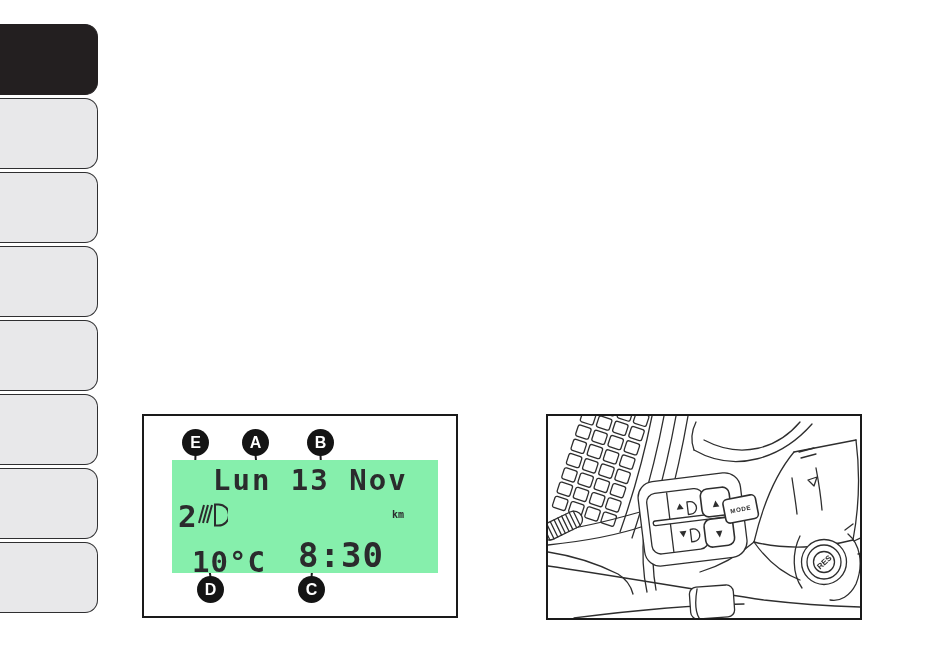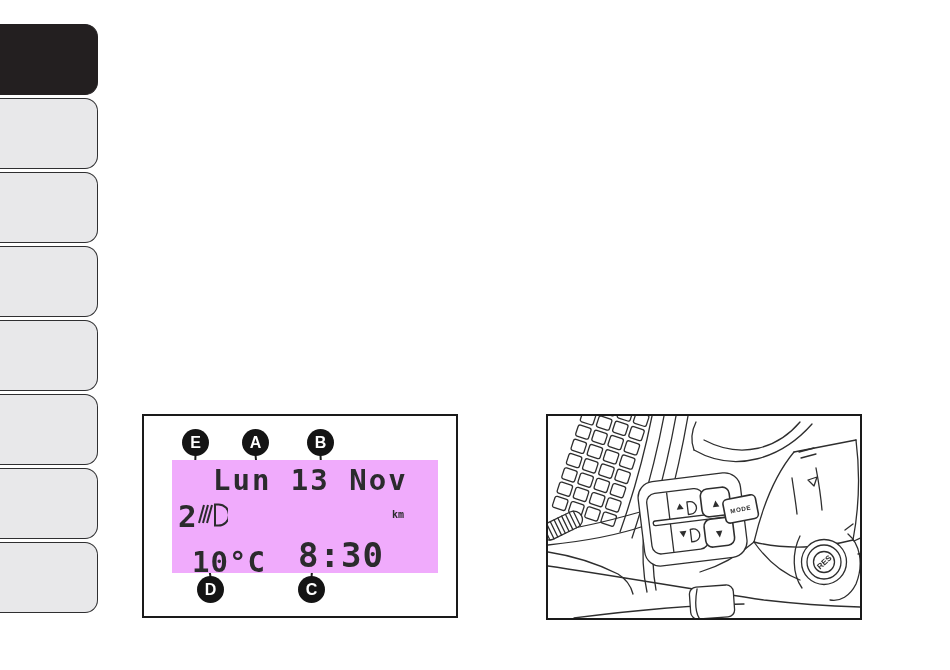--- a/index.html
+++ b/index.html
@@ -24,21 +24,21 @@
   #fig-controls svg{display:block;width:312px;height:202px;}
   
   .callout{
     position:absolute;width:27px;height:27px;border-radius:50%;background:#141414;
     color:#fff;display:flex;align-items:center;justify-content:center;
     font-weight:bold;font-size:16px;font-family:"Liberation Sans",sans-serif;
   }
   .leaders{position:absolute;left:0;top:0;width:312px;height:200px;pointer-events:none;}
   
   .lcd{
-    position:absolute;left:28px;top:44px;width:266px;height:113px;background:#f0abfc;
+    position:absolute;left:28px;top:44px;width:266px;height:113px;background:#86efac;
     font-family:"DejaVu Sans Mono",monospace;font-weight:bold;color:#2b2b2d;
   }
   .lcd span,.lcd div{position:absolute;line-height:1;white-space:pre;}
   .lcd-date{left:41px;top:6px;font-size:29px;letter-spacing:2px;}
   .lcd-level{left:6px;top:41px;font-size:31px;}
   .level-icon{position:absolute;left:24px;top:42px;}
   .lcd-odo{left:78px;top:40px;font-size:35px;letter-spacing:3px;}
   .lcd-unit{left:220px;top:50px;font-size:10px;letter-spacing:0;}
   .lcd-temp{left:20px;top:88px;font-size:29px;letter-spacing:1px;}
   .lcd-time{left:126px;top:78px;font-size:34px;letter-spacing:1px;}

